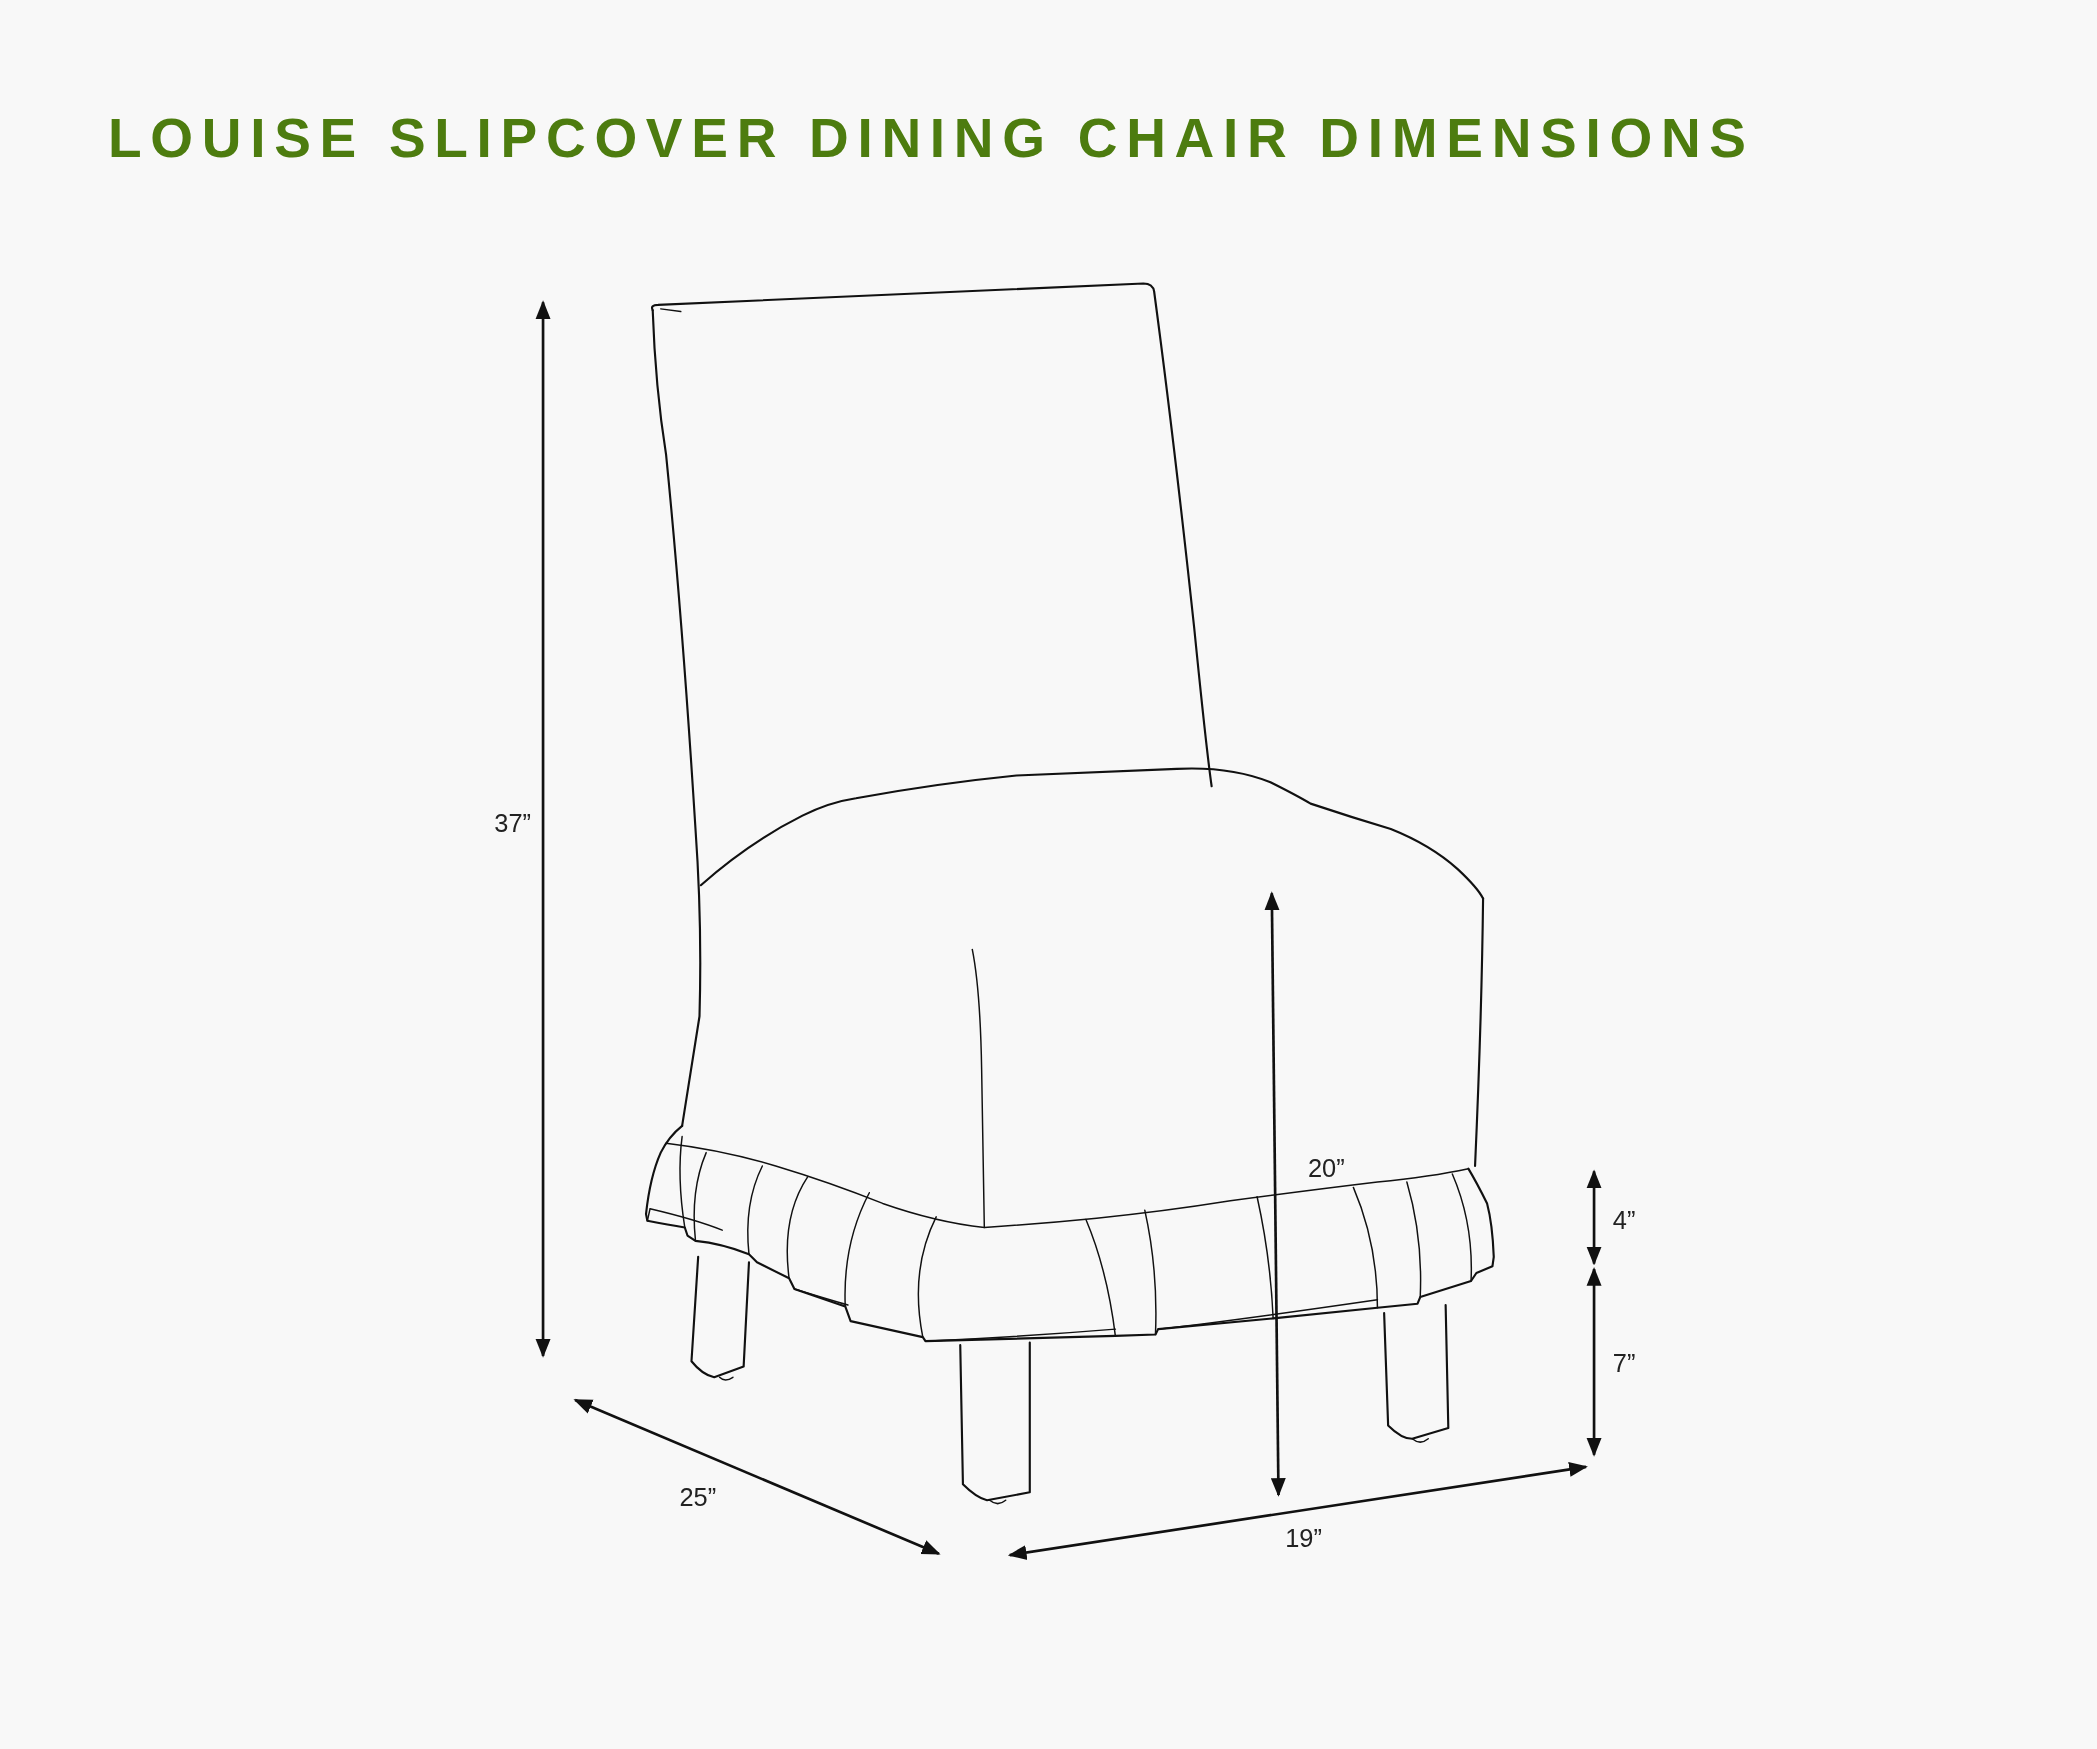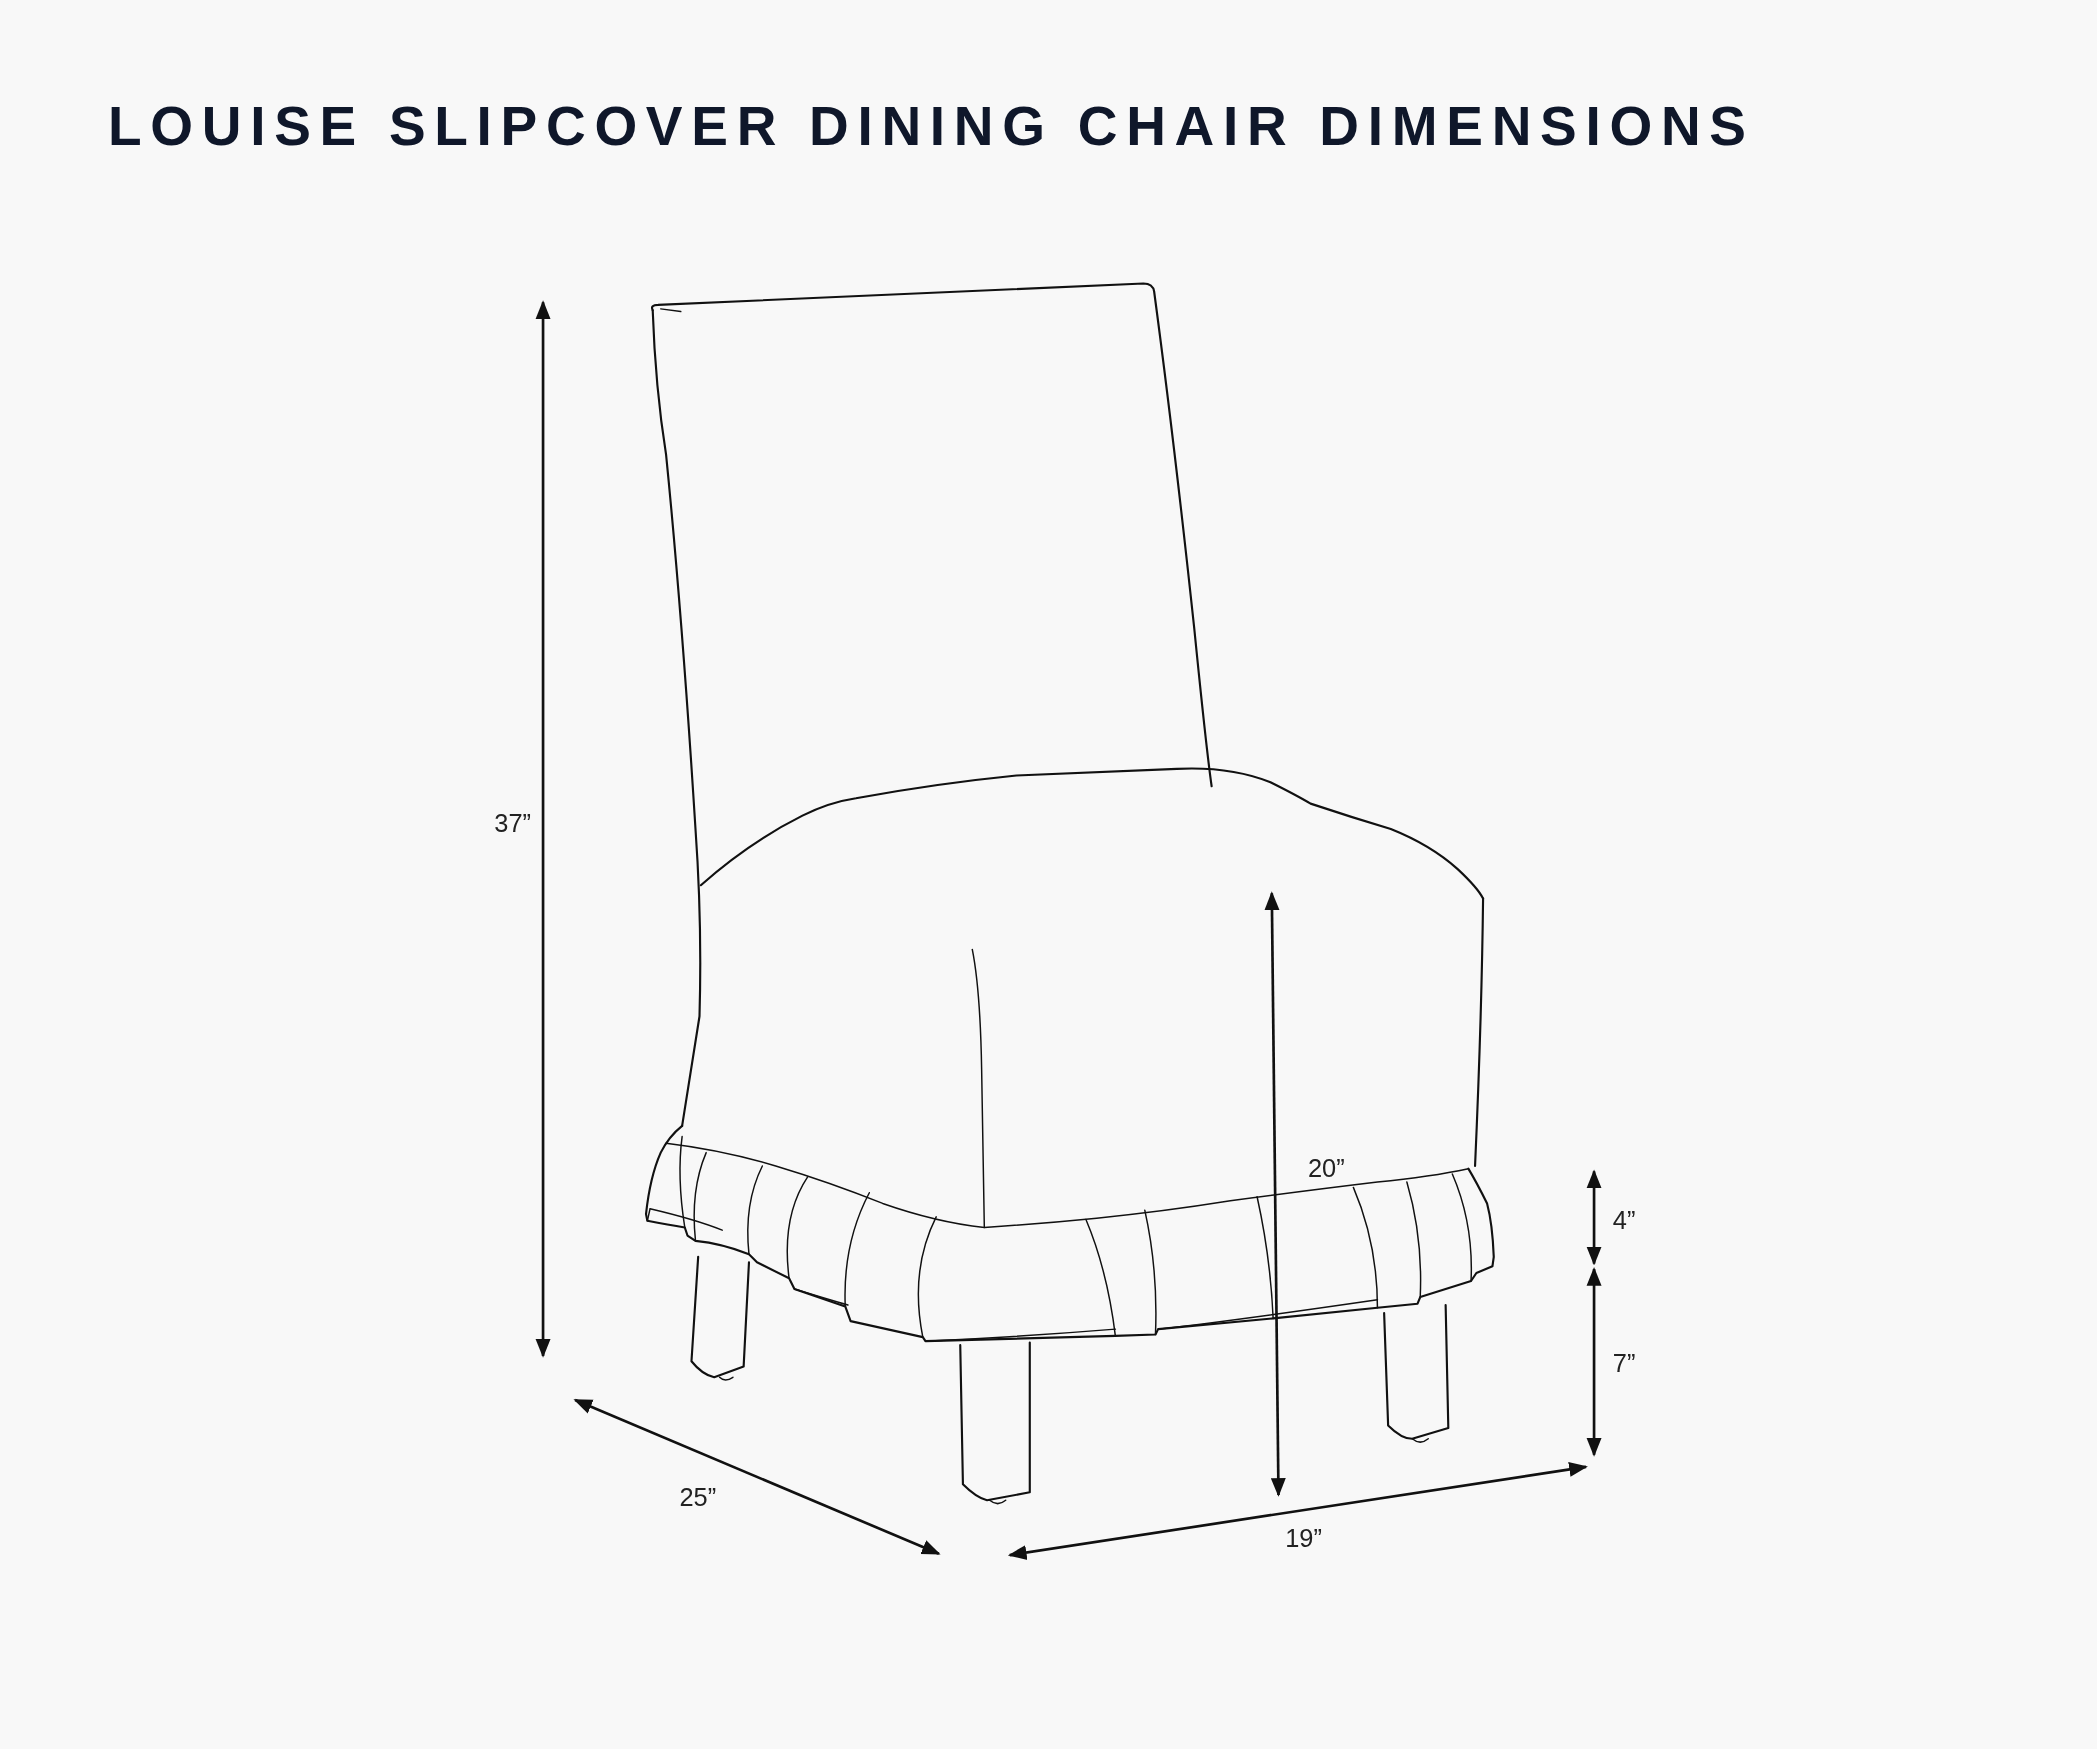--- a/index.html
+++ b/index.html
@@ -1,20 +1,20 @@
 <!DOCTYPE html>
 <html style="font-size:10.8px"><head>
 <meta charset="utf-8">
 <style>
   html, body { margin: 0; padding: 0; background: #f8f8f8; }
   body { width: 2097px; height: 1749px; position: relative; overflow: hidden; }
   .title {
-    position: absolute; left: 108px; top: 94px;
+    position: absolute; left: 108px; top: 106px;
     font-family: "Liberation Sans", sans-serif; font-weight: 700;
-    font-size: 55px; letter-spacing: 8.7px; color: #0f172a;
+    font-size: 55px; letter-spacing: 8.7px; color: #4d7c0f;
     white-space: nowrap;
   }
   svg.diagram { position: absolute; left: 0; top: 0; width: 2097px; height: 1749px; }
   .dim-label {
     font-family: "Liberation Sans", sans-serif; font-size: 19px; fill: #222;
   }
   .outline { fill: none; stroke: #111; stroke-width: 1.6; stroke-linejoin: round; stroke-linecap: round; }
   .thin { fill: none; stroke: #111; stroke-width: 1.1; stroke-linecap: round; }
   .dimline { stroke: #111; stroke-width: 2; fill: none; }
   .arrowhead { fill: #111; }

